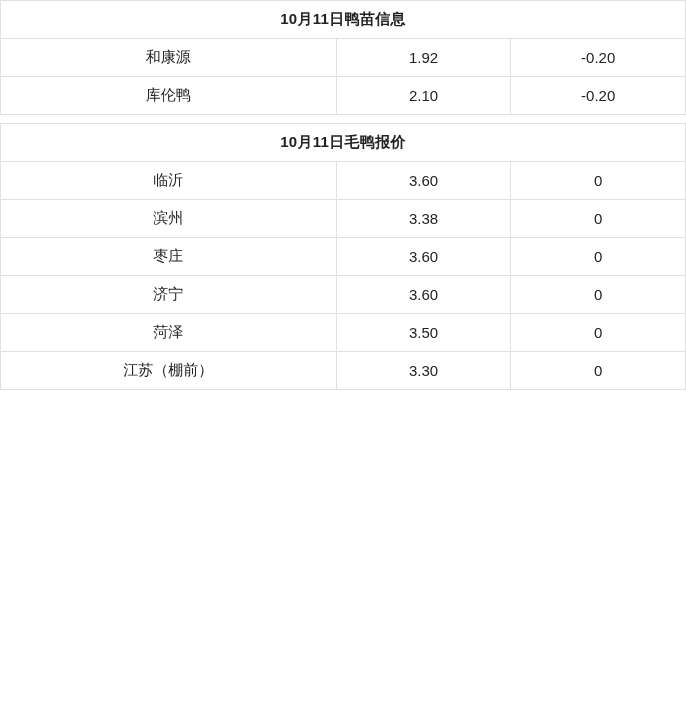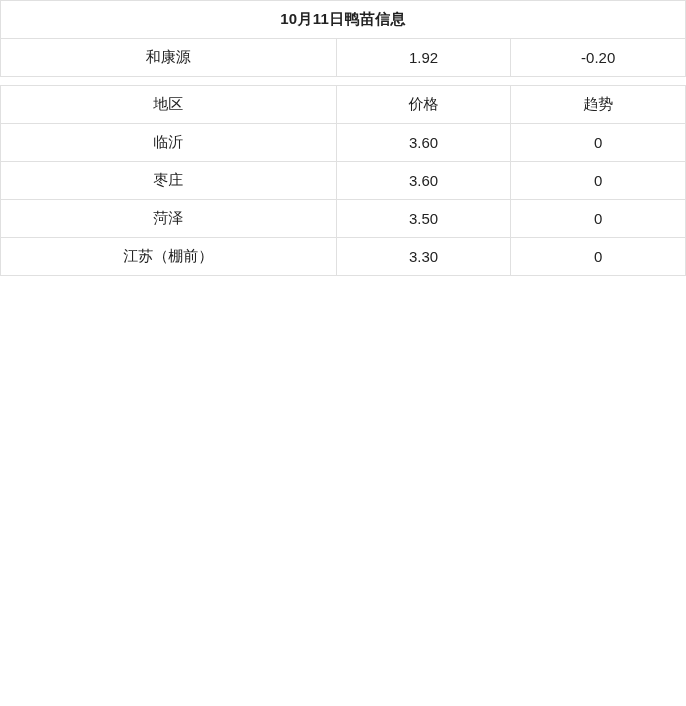--- a/index.html
+++ b/index.html
@@ -65,44 +65,57 @@
     </colgroup>
     <tbody>
       <tr>
         <td class="title-cell" colspan="3">10月11日鸭苗信息</td>
       </tr>
       <tr>
         <td>和康源</td>
         <td>1.92</td>
         <td>-0.20</td>
       </tr>
+      <tr>
+        <td>库伦鸭</td>
+        <td>2.10</td>
+        <td>-0.20</td>
+      </tr>
     </tbody>
   </table>
 
   <div class="spacer"></div>
 
   <table class="price-table">
     <colgroup>
       <col class="col-name">
         <col class="col-price">
         <col class="col-trend">
     </colgroup>
     <tbody>
       <tr>
-        <td class="header-cell">地区</td>
-        <td class="header-cell">价格</td>
-        <td class="header-cell">趋势</td>
+        <td class="title-cell" colspan="3">10月11日毛鸭报价</td>
       </tr>
       <tr>
         <td>临沂</td>
         <td>3.60</td>
         <td>0</td>
       </tr>
       <tr>
+        <td>滨州</td>
+        <td>3.38</td>
+        <td>0</td>
+      </tr>
+      <tr>
         <td>枣庄</td>
+        <td>3.60</td>
+        <td>0</td>
+      </tr>
+      <tr>
+        <td>济宁</td>
         <td>3.60</td>
         <td>0</td>
       </tr>
       <tr>
         <td>菏泽</td>
         <td>3.50</td>
         <td>0</td>
       </tr>
       <tr>
         <td>江苏（棚前）</td>

